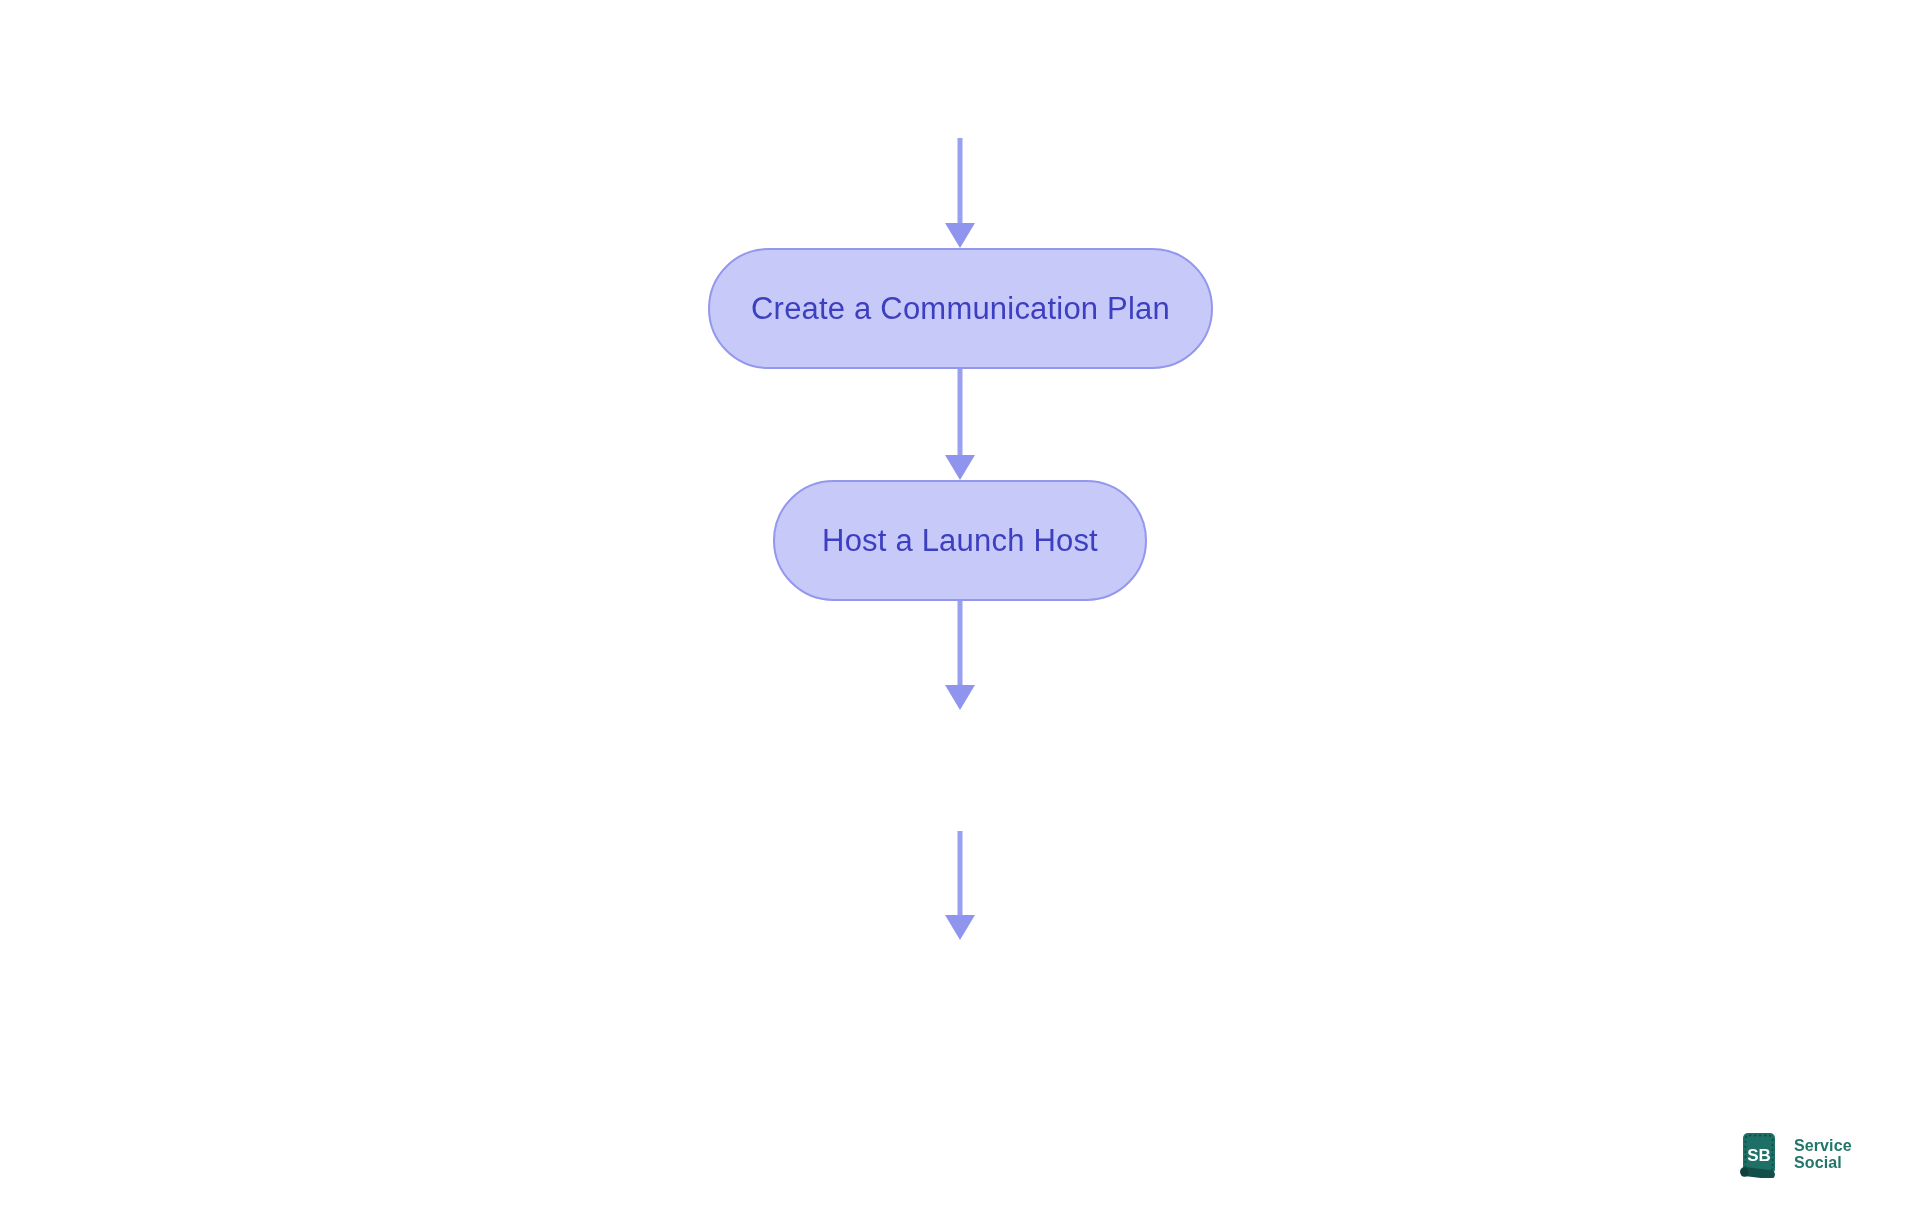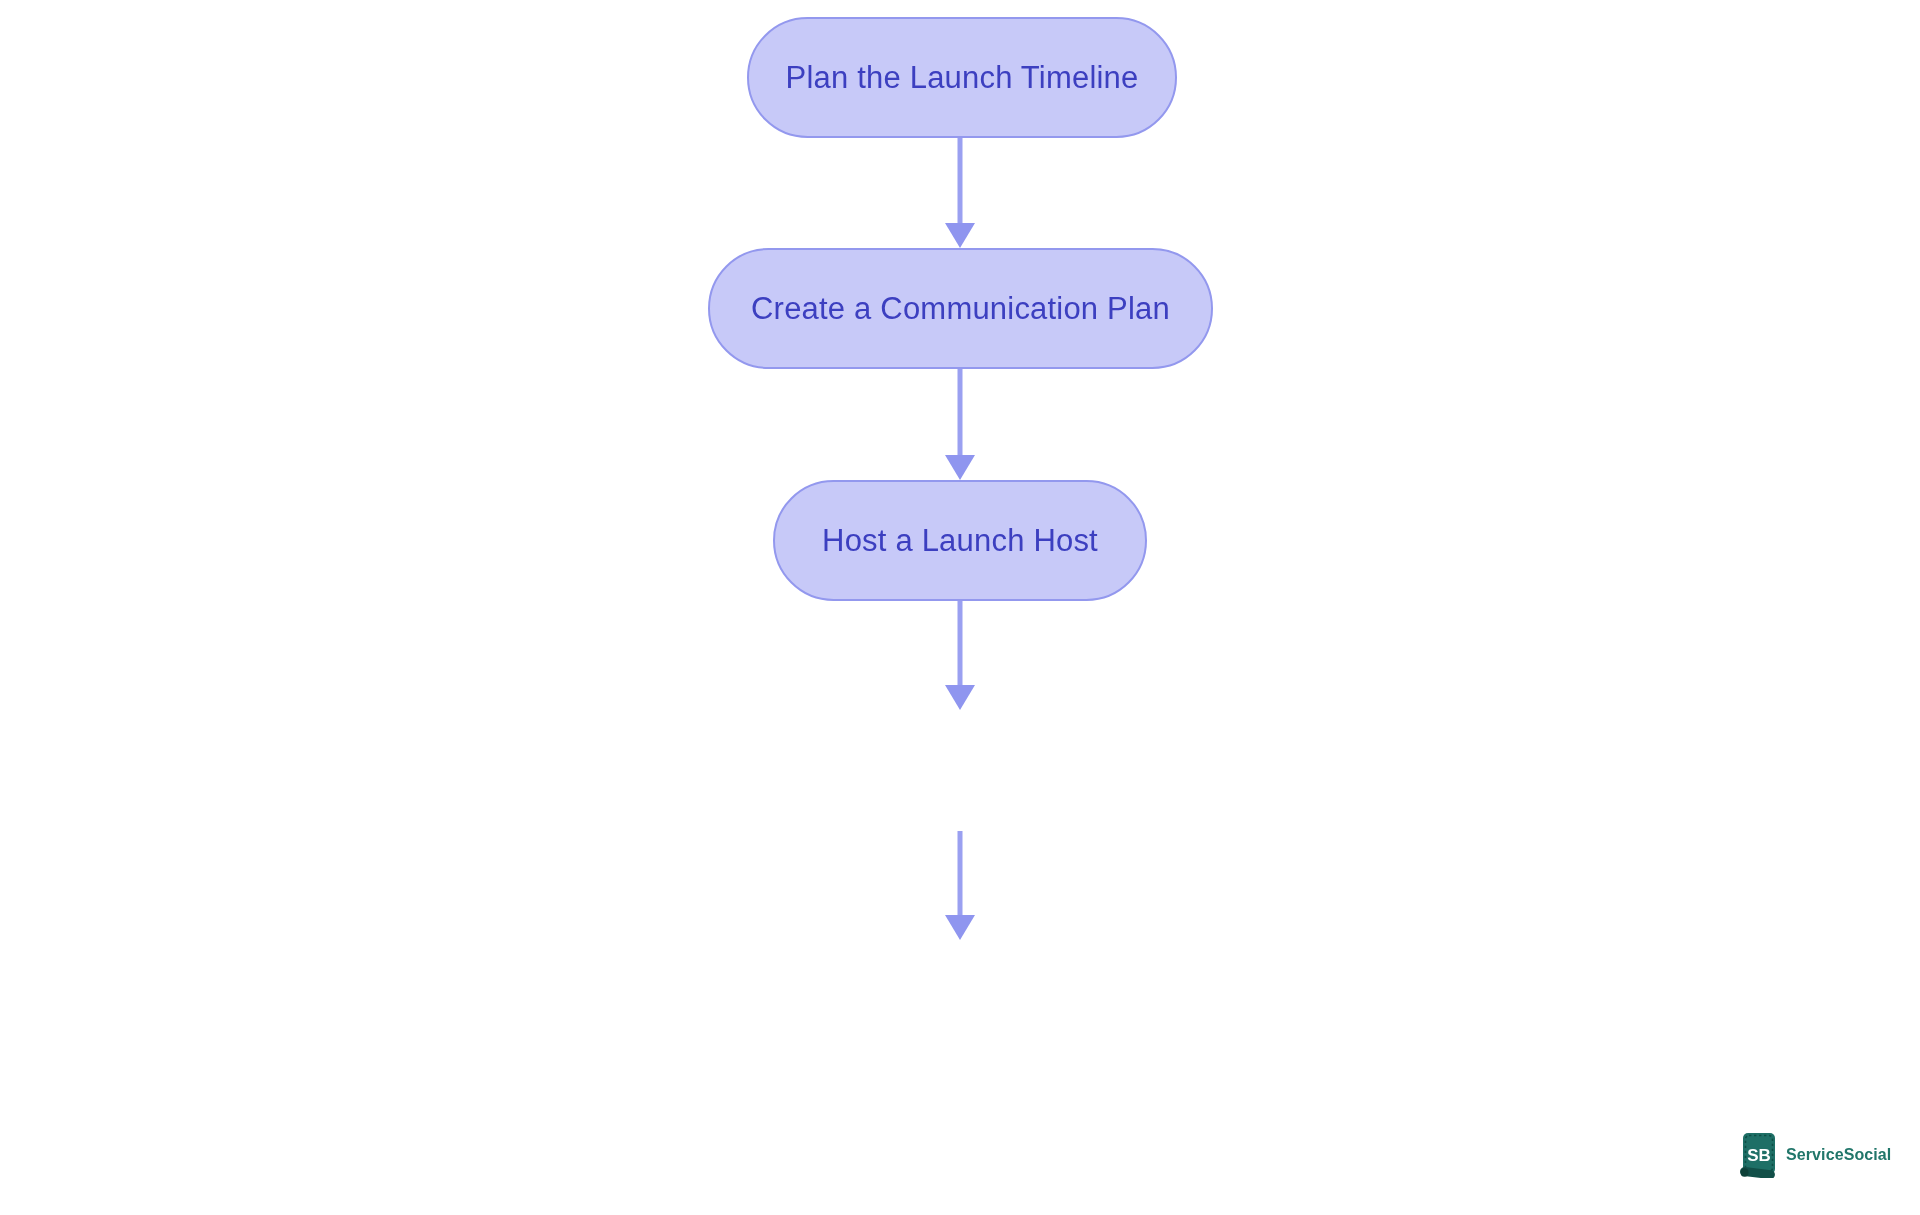--- a/index.html
+++ b/index.html
@@ -75,37 +75,35 @@
     position: absolute;
     left: 1740px;
     top: 1132px;
     display: flex;
     align-items: center;
     gap: 8px;
   }
   .wm-badge { display: block; }
   .wm-text {
     display: flex;
-    flex-direction: row;
+    flex-direction: column;
     justify-content: center;
     color: #21766a;
     font-weight: bold;
     font-size: 16px;
     line-height: 1.06;
     letter-spacing: 0.1px;
+    margin-left: 8px;
   }
 </style>
 </head>
 <body>
 
 <div class="canvas">
 
-  <div class="node" id="node-0">
-    <span class="node-label">Plan the Launch Timeline</span>
-  </div>
   <div class="node" id="node-1">
     <span class="node-label">Create a Communication Plan</span>
   </div>
   <div class="node" id="node-2">
     <span class="node-label">Host a Launch Host</span>
   </div>
 
   <div class="arrow" id="arrow-0">
     <div class="arrow-shaft"></div>
     <div class="arrow-head"></div>

